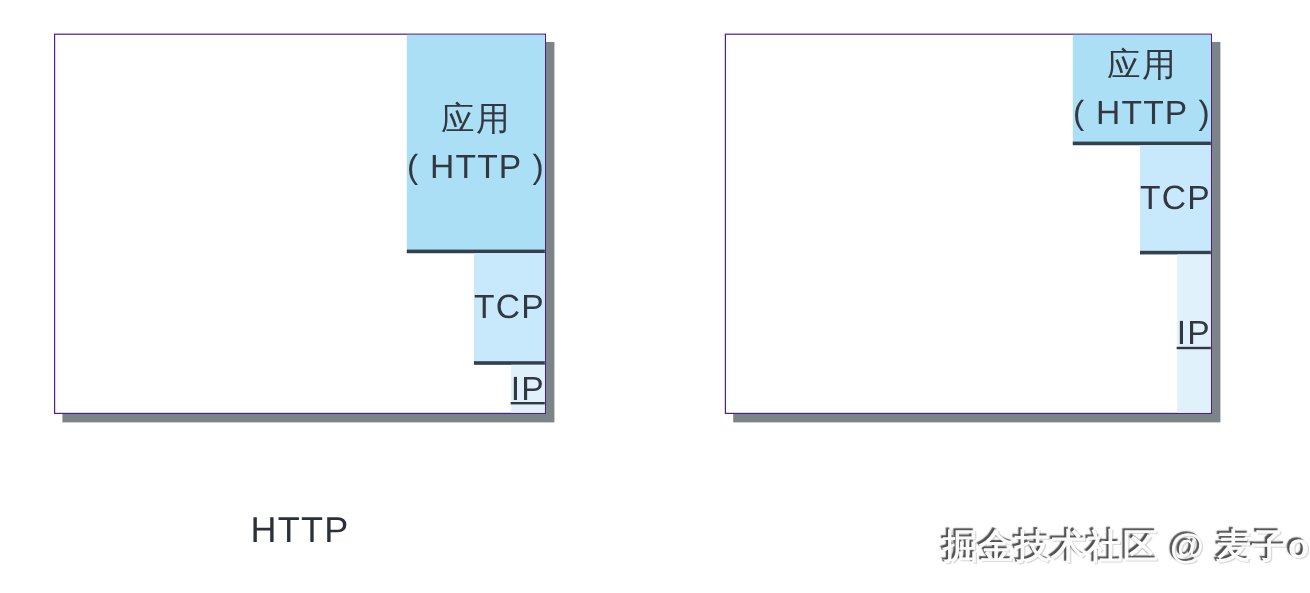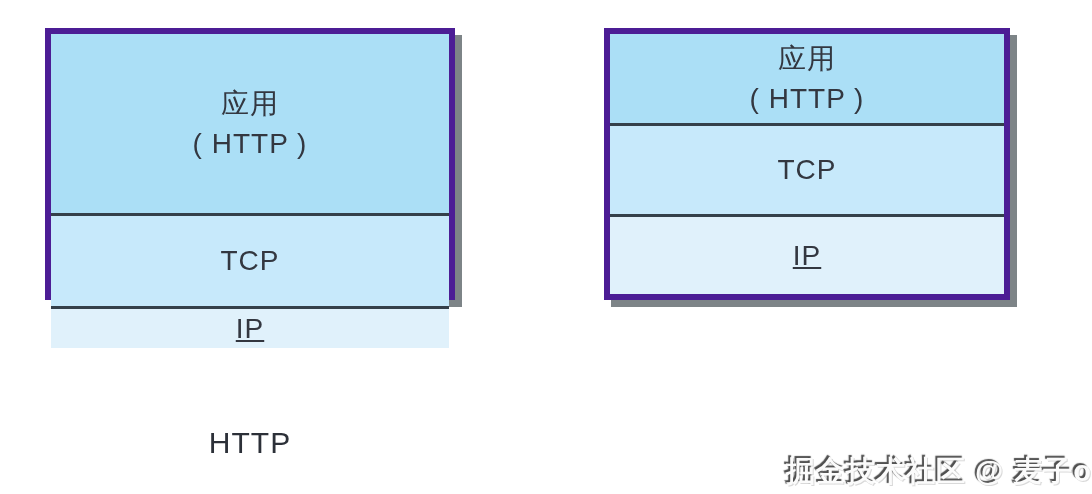--- a/index.html
+++ b/index.html
@@ -11,26 +11,27 @@
   .canvas {
     position: relative;
     width: 1092px;
     height: 494px;
     background: #ffffff;
     overflow: hidden;
   }
   .stack {
     position: absolute;
     top: 28px;
-    height: 272px;
-    border: 6px solid #4c1d95;
+    height: 317px;
+    border: 1px solid #4c1d95;
     box-shadow: 7px 7px 0 #7d8487;
     display: flex;
     flex-direction: column;
     box-sizing: border-box;
+    align-items: flex-end;
   }
   .stack-http  { left: 45px;  width: 410px; }
   .stack-https { left: 604px; width: 406px; }
   .layer {
     display: flex;
     align-items: center;
     justify-content: center;
     flex-direction: column;
     border-bottom: 3px solid #34404a;
     box-sizing: border-box;
@@ -54,21 +55,21 @@
     font-size: 30px;
     color: #2c3038;
     text-align: center;
     letter-spacing: 1px;
   }
   .caption-http  { left: 45px;  width: 410px; }
   .caption-https { left: 604px; width: 406px; }
   .watermark {
     position: absolute;
     right: 0px;
-    bottom: 2px;
+    bottom: 18px;
     font-size: 29px;
     font-weight: bold;
     color: #fbfbfb;
     text-shadow: -2px -2px 1px #4e4e4e, 1px 1px 0 #d9d9d9;
     white-space: nowrap;
     letter-spacing: 1px;
   }
 </style>
 </head>
 <body>

